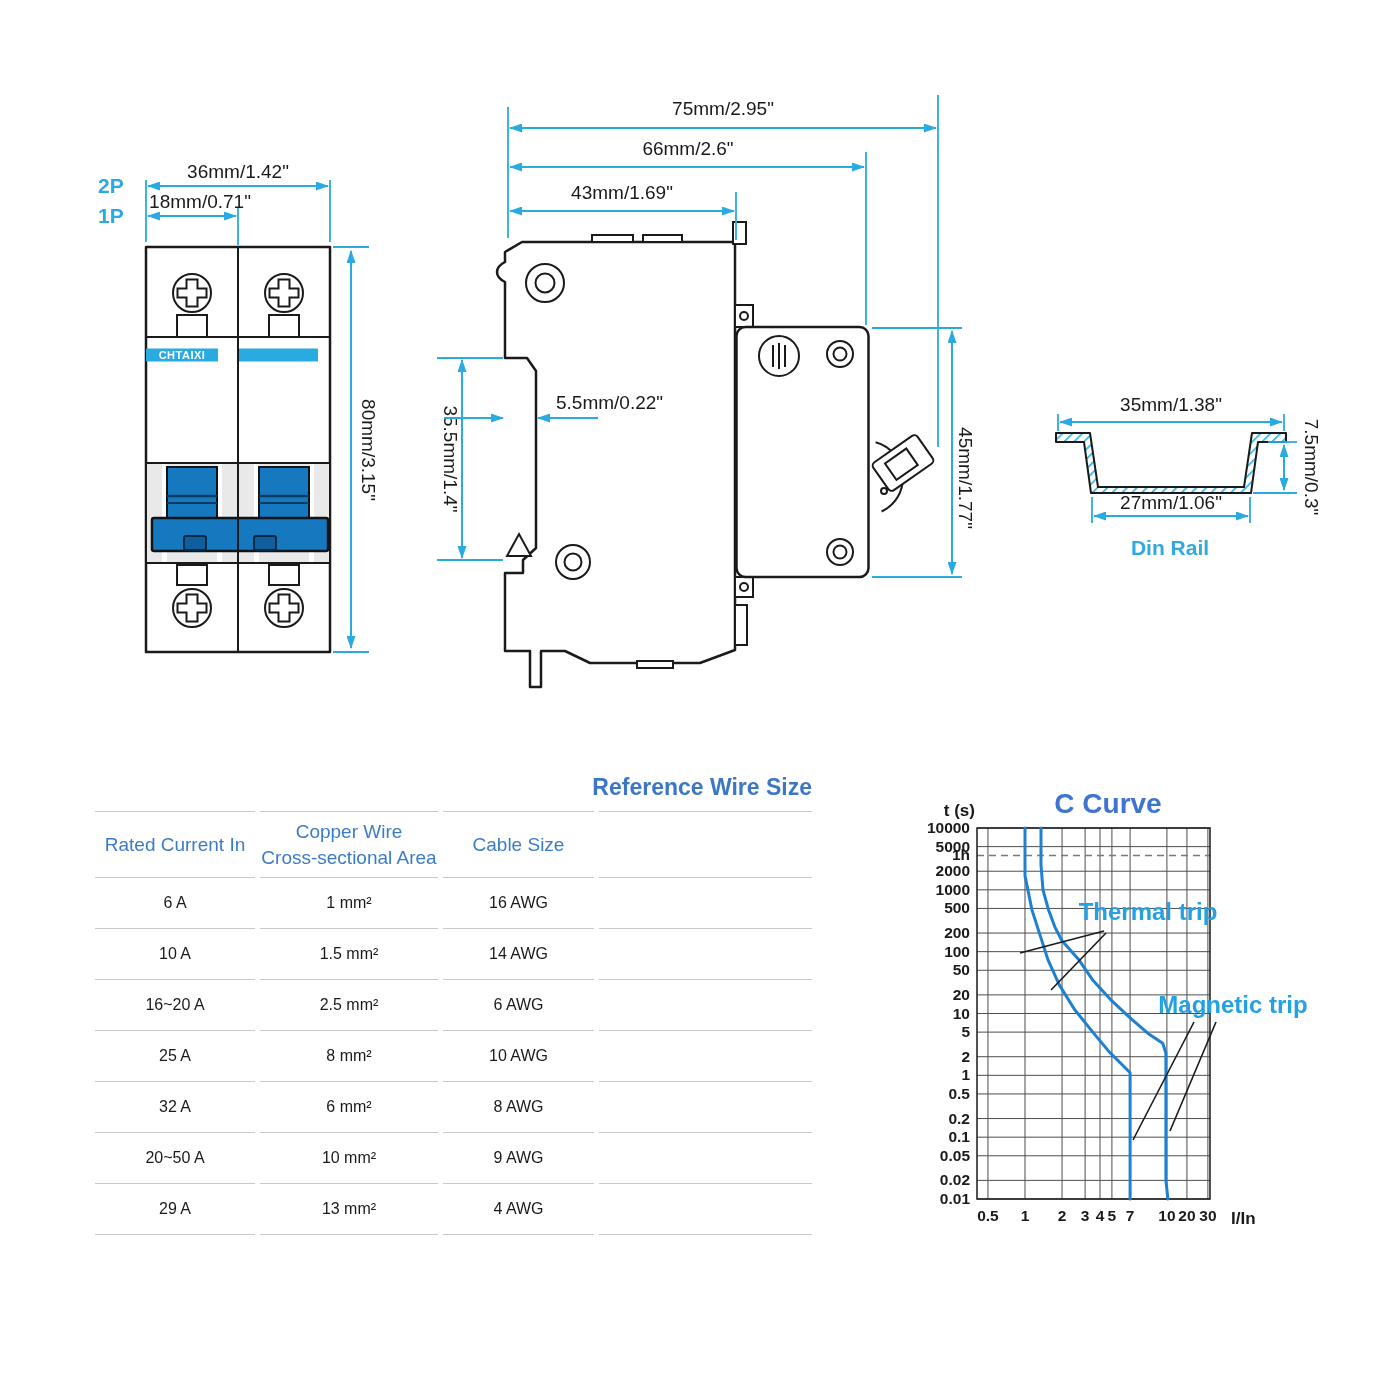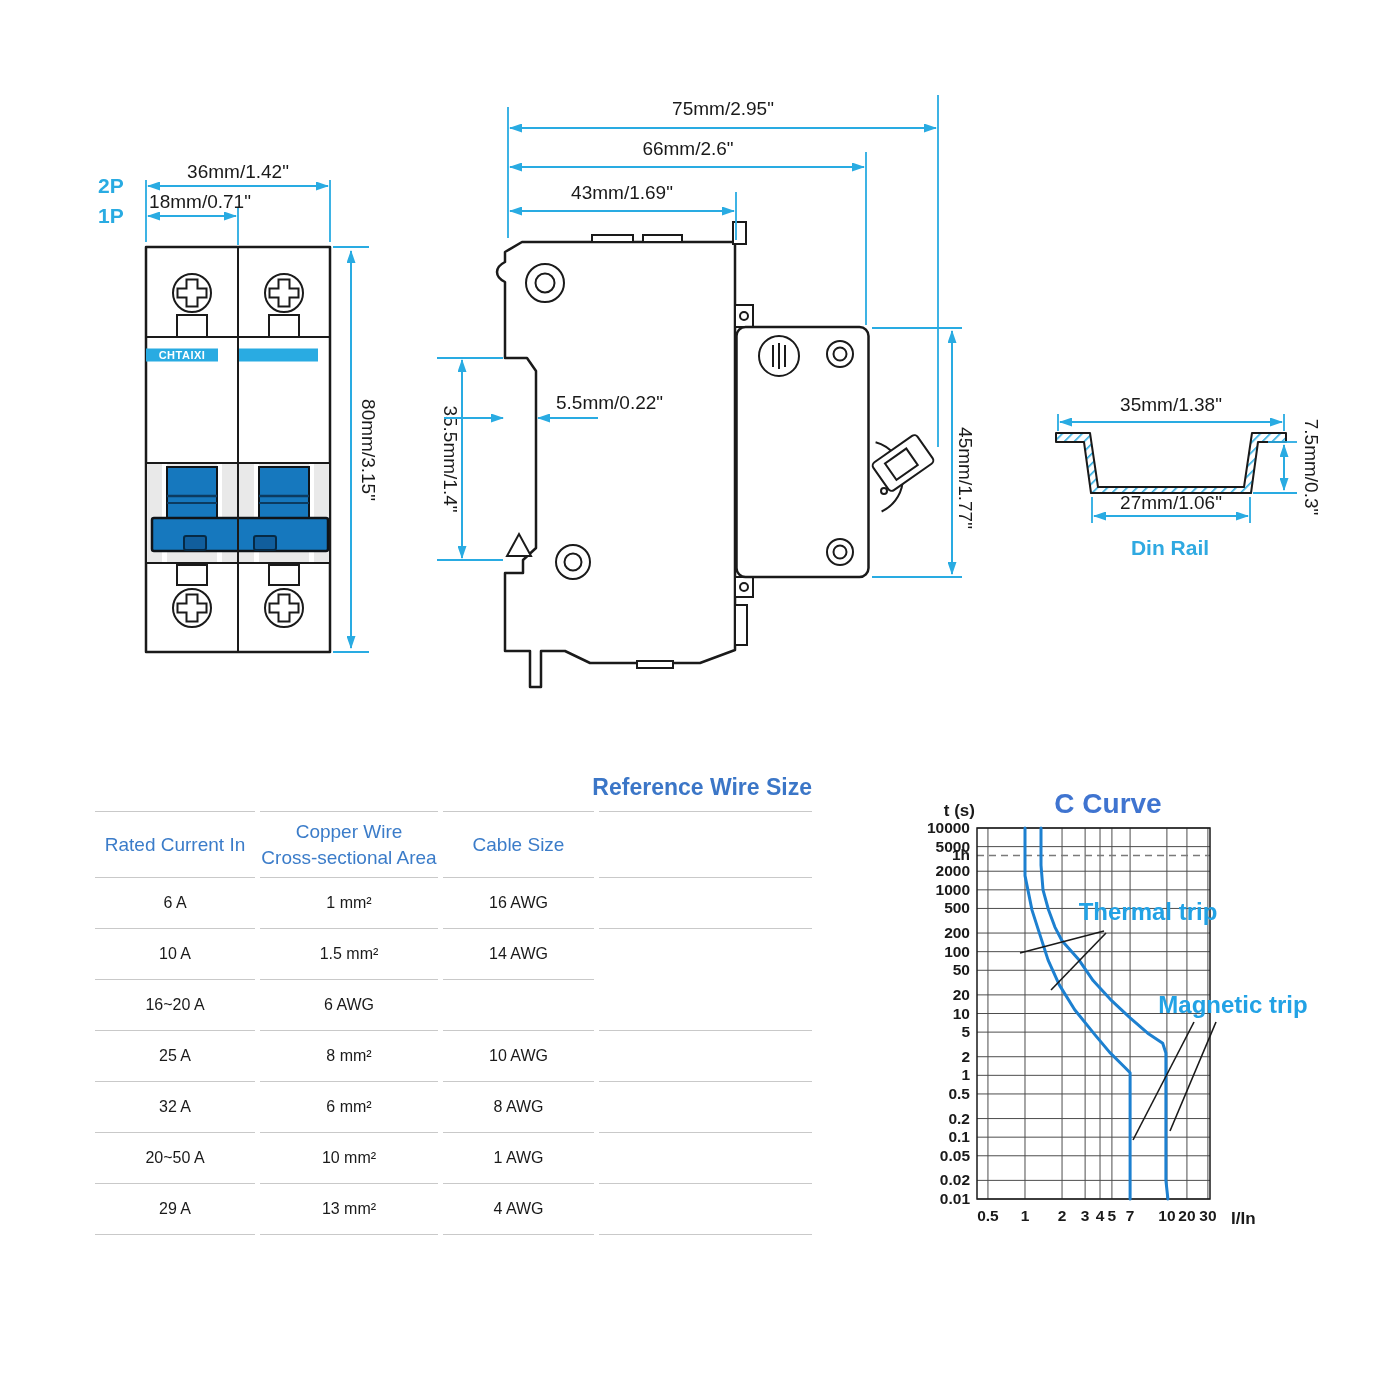--- a/index.html
+++ b/index.html
@@ -249,39 +249,40 @@
           <div class="wt-cell wt-data"></div>
         </div>
         <div class="wt-grid">
           <div class="wt-cell wt-data">10 A</div>
           <div class="wt-cell wt-data">1.5 mm²</div>
           <div class="wt-cell wt-data">14 AWG</div>
           <div class="wt-cell wt-data"></div>
         </div>
         <div class="wt-grid">
           <div class="wt-cell wt-data">16~20 A</div>
+          <div class="wt-cell wt-data">2.5 mm²</div>
           <div class="wt-cell wt-data">6 AWG</div>
           <div class="wt-cell wt-data"></div>
         </div>
         <div class="wt-grid">
           <div class="wt-cell wt-data">25 A</div>
           <div class="wt-cell wt-data">8 mm²</div>
           <div class="wt-cell wt-data">10 AWG</div>
           <div class="wt-cell wt-data"></div>
         </div>
         <div class="wt-grid">
           <div class="wt-cell wt-data">32 A</div>
           <div class="wt-cell wt-data">6 mm²</div>
           <div class="wt-cell wt-data">8 AWG</div>
           <div class="wt-cell wt-data"></div>
         </div>
         <div class="wt-grid">
           <div class="wt-cell wt-data">20~50 A</div>
           <div class="wt-cell wt-data">10 mm²</div>
-          <div class="wt-cell wt-data">1 AWG</div>
+          <div class="wt-cell wt-data">9 AWG</div>
           <div class="wt-cell wt-data"></div>
         </div>
         <div class="wt-grid">
           <div class="wt-cell wt-data">29 A</div>
           <div class="wt-cell wt-data">13 mm²</div>
           <div class="wt-cell wt-data">4 AWG</div>
           <div class="wt-cell wt-data"></div>
         </div>
         <div class="wt-grid">
           <div class="wt-cell wt-close"></div>

